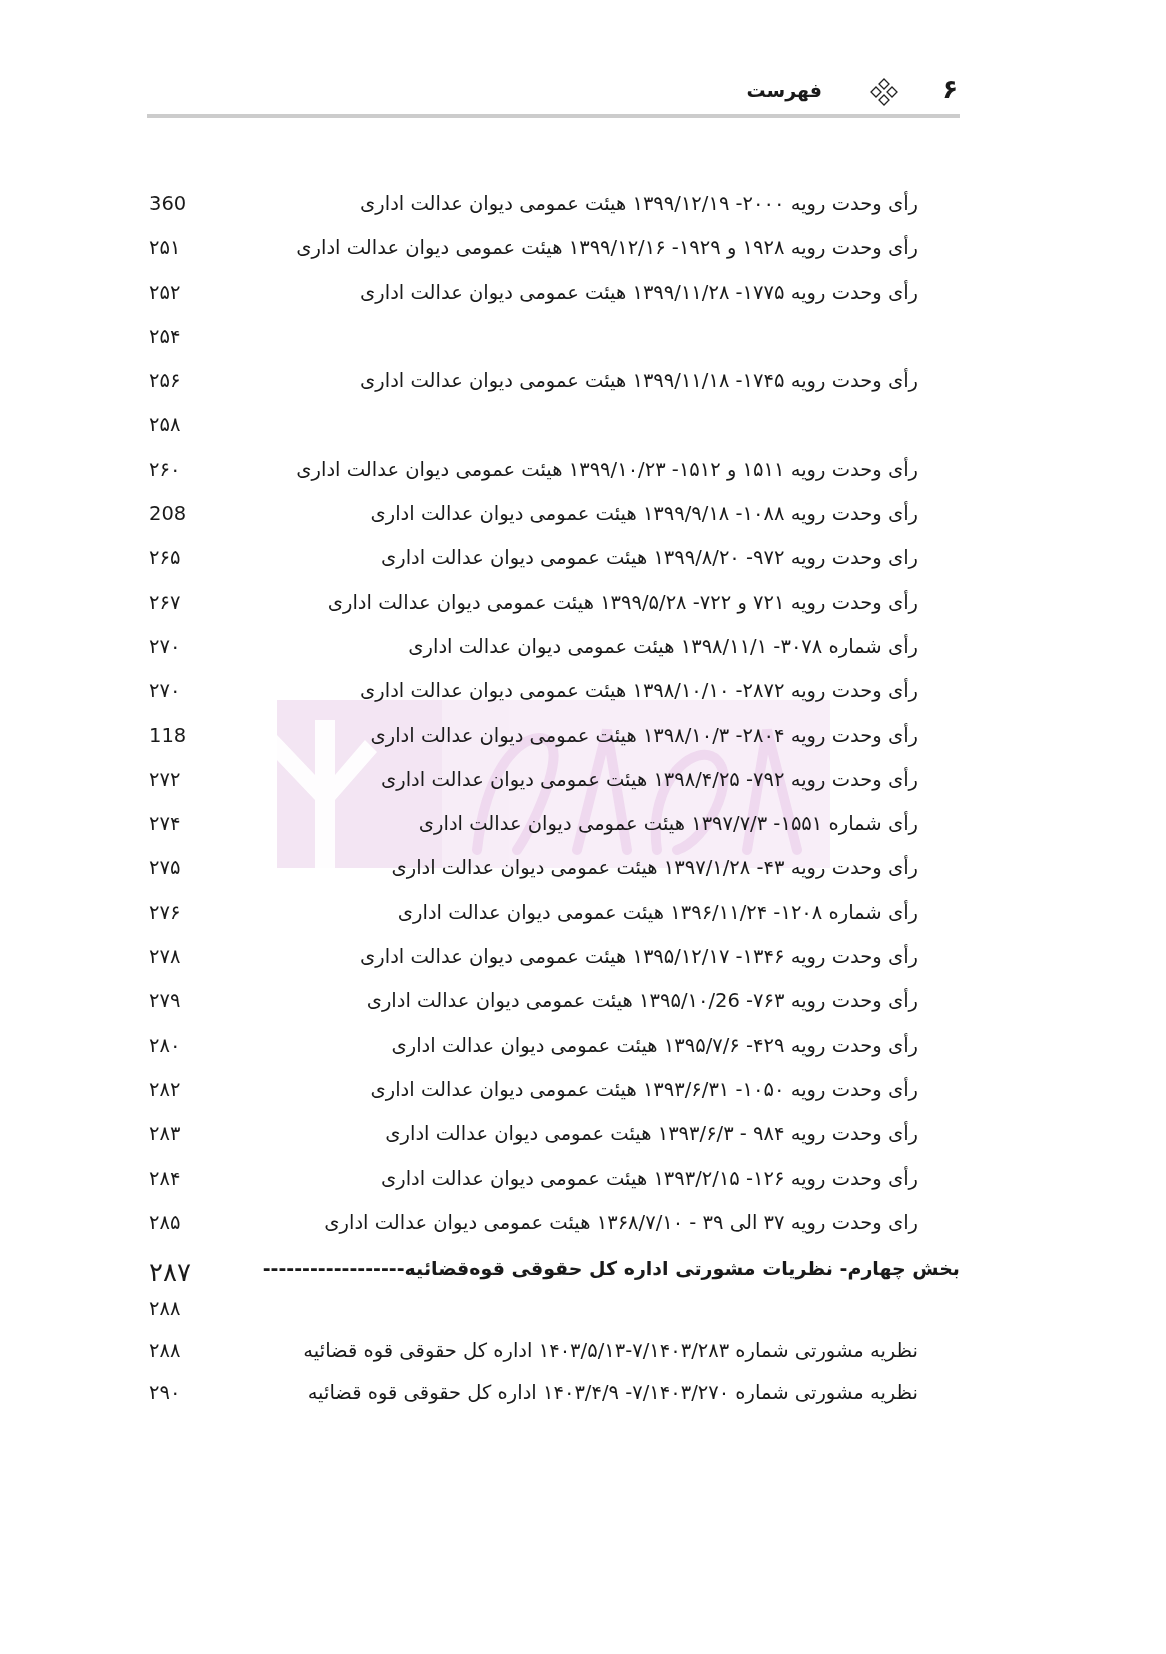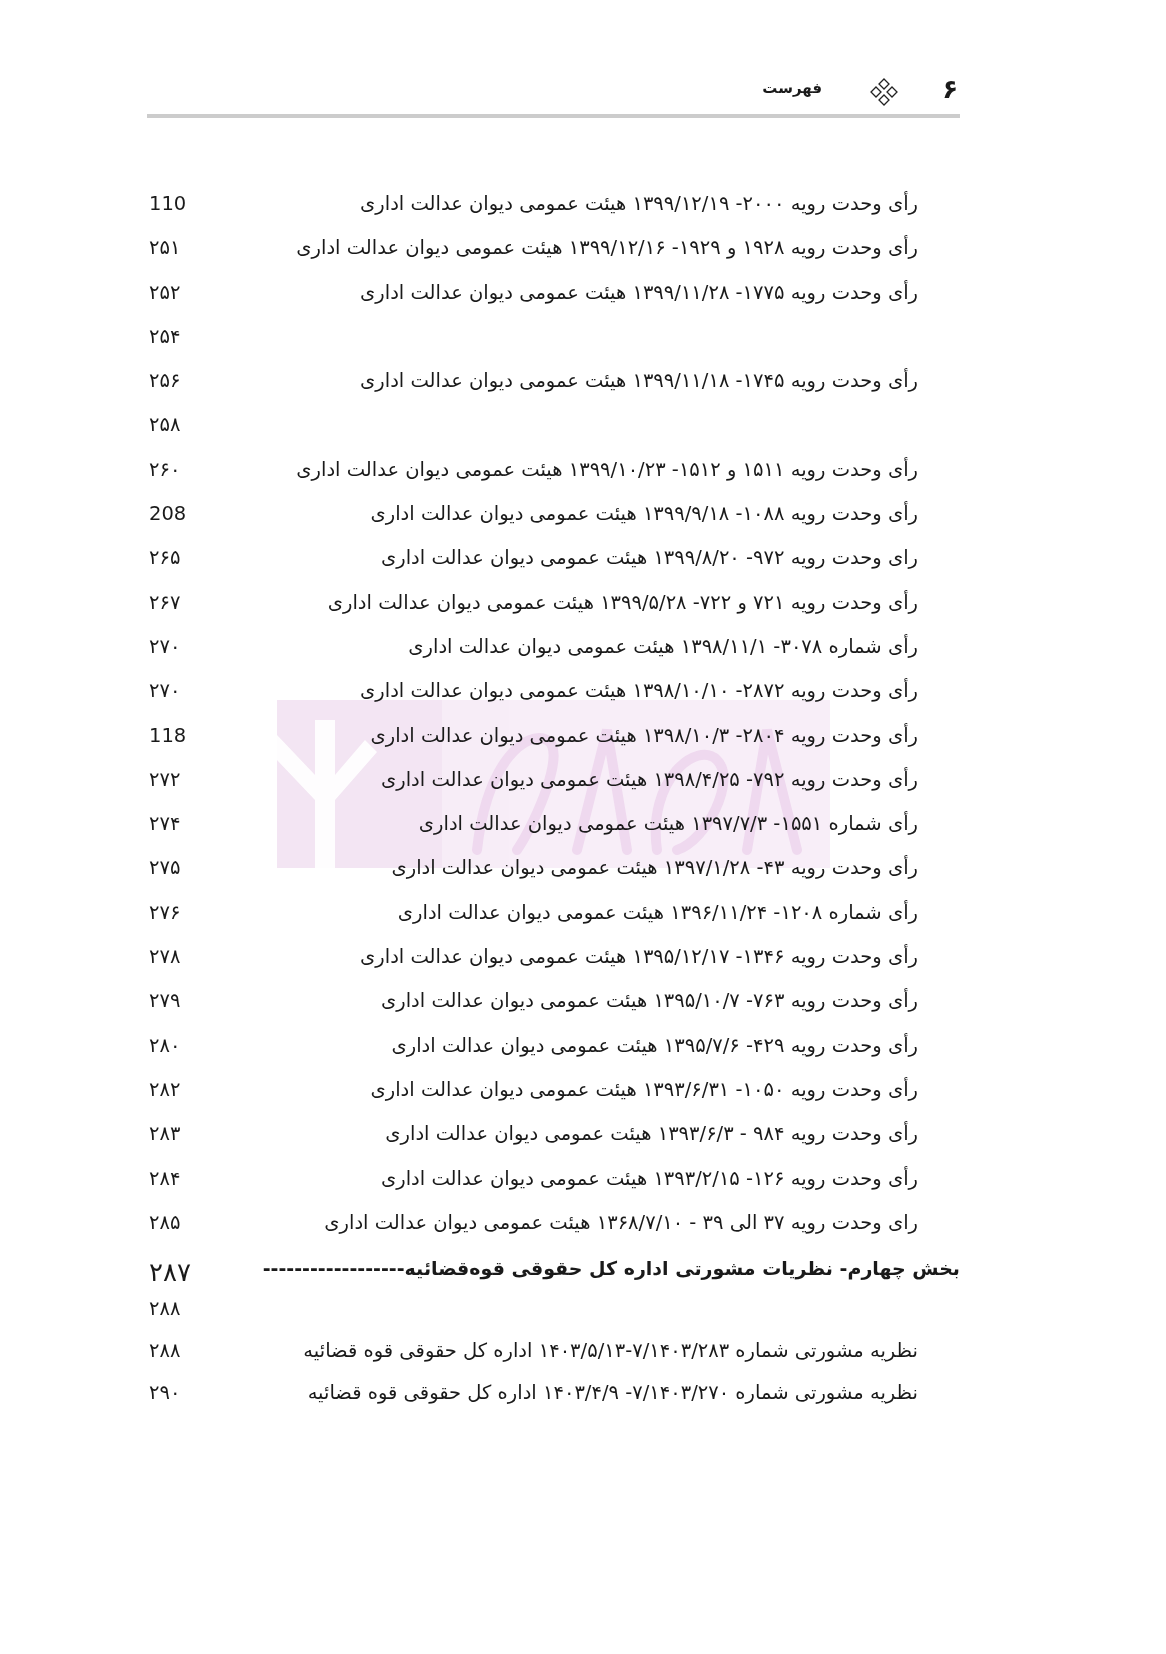--- a/index.html
+++ b/index.html
@@ -13,21 +13,21 @@
   }
   .page-number {
     position: absolute; right: 2px; top: 14px;
     font-size: 26px; font-weight: bold; direction: rtl;
   }
   .ornament {
     position: absolute; left: 722px; top: 17px; width: 30px; height: 30px;
   }
   .header-title {
     position: absolute; right: 138px; top: 19px;
-    font-size: 15px; direction: rtl; font-weight: bold;
+    font-size: 19px; direction: rtl; font-weight: bold;
   }
   .header-rule {
     position: absolute; left: 0; right: 0; bottom: 0; height: 4px; background: #cccccc;
   }
   .watermark {
     position: absolute; left: 277px; top: 700px; width: 553px; height: 168px;
     pointer-events: none;
   }
   .toc {
     position: absolute; left: 147px; top: 186px; width: 813px;
@@ -80,21 +80,21 @@
     <path d="M200,150 C210,60 250,30 270,40 C290,50 260,120 240,150"></path>
     <path d="M300,150 L330,30 L350,150"></path>
     <path d="M380,150 C370,80 420,40 440,60 C460,80 430,140 400,150"></path>
     <path d="M470,150 L490,30 L520,150"></path>
   </g>
 </svg>
 
 <div class="toc">
   <div class="toc-row">
       <span class="toc-title">رأی وحدت رویه ۲۰۰۰- ۱۳۹۹/۱۲/۱۹ هیئت عمومی دیوان عدالت اداری</span>
-      <span class="toc-page">110</span>
+      <span class="toc-page">360</span>
     </div>
   <div class="toc-row">
       <span class="toc-title">رأی وحدت رویه ۱۹۲۸ و ۱۹۲۹- ۱۳۹۹/۱۲/۱۶ هیئت عمومی دیوان عدالت اداری</span>
       <span class="toc-page">۲۵۱</span>
     </div>
   <div class="toc-row">
       <span class="toc-title">رأی وحدت رویه ۱۷۷۵- ۱۳۹۹/۱۱/۲۸ هیئت عمومی دیوان عدالت اداری</span>
       <span class="toc-page">۲۵۲</span>
     </div>
   <div class="toc-row">
@@ -149,21 +149,21 @@
     </div>
   <div class="toc-row">
       <span class="toc-title">رأی شماره ۱۲۰۸- ۱۳۹۶/۱۱/۲۴ هیئت عمومی دیوان عدالت اداری</span>
       <span class="toc-page">۲۷۶</span>
     </div>
   <div class="toc-row">
       <span class="toc-title">رأی وحدت رویه ۱۳۴۶- ۱۳۹۵/۱۲/۱۷ هیئت عمومی دیوان عدالت اداری</span>
       <span class="toc-page">۲۷۸</span>
     </div>
   <div class="toc-row">
-      <span class="toc-title">رأی وحدت رویه ۷۶۳- ۱۳۹۵/۱۰/۷ هیئت عمومی دیوان عدالت اداری</span>
+      <span class="toc-title">رأی وحدت رویه ۷۶۳- ۱۳۹۵/۱۰/26 هیئت عمومی دیوان عدالت اداری</span>
       <span class="toc-page">۲۷۹</span>
     </div>
   <div class="toc-row">
       <span class="toc-title">رأی وحدت رویه ۴۲۹- ۱۳۹۵/۷/۶ هیئت عمومی دیوان عدالت اداری</span>
       <span class="toc-page">۲۸۰</span>
     </div>
   <div class="toc-row">
       <span class="toc-title">رأی وحدت رویه ۱۰۵۰- ۱۳۹۳/۶/۳۱ هیئت عمومی دیوان عدالت اداری</span>
       <span class="toc-page">۲۸۲</span>
     </div>

